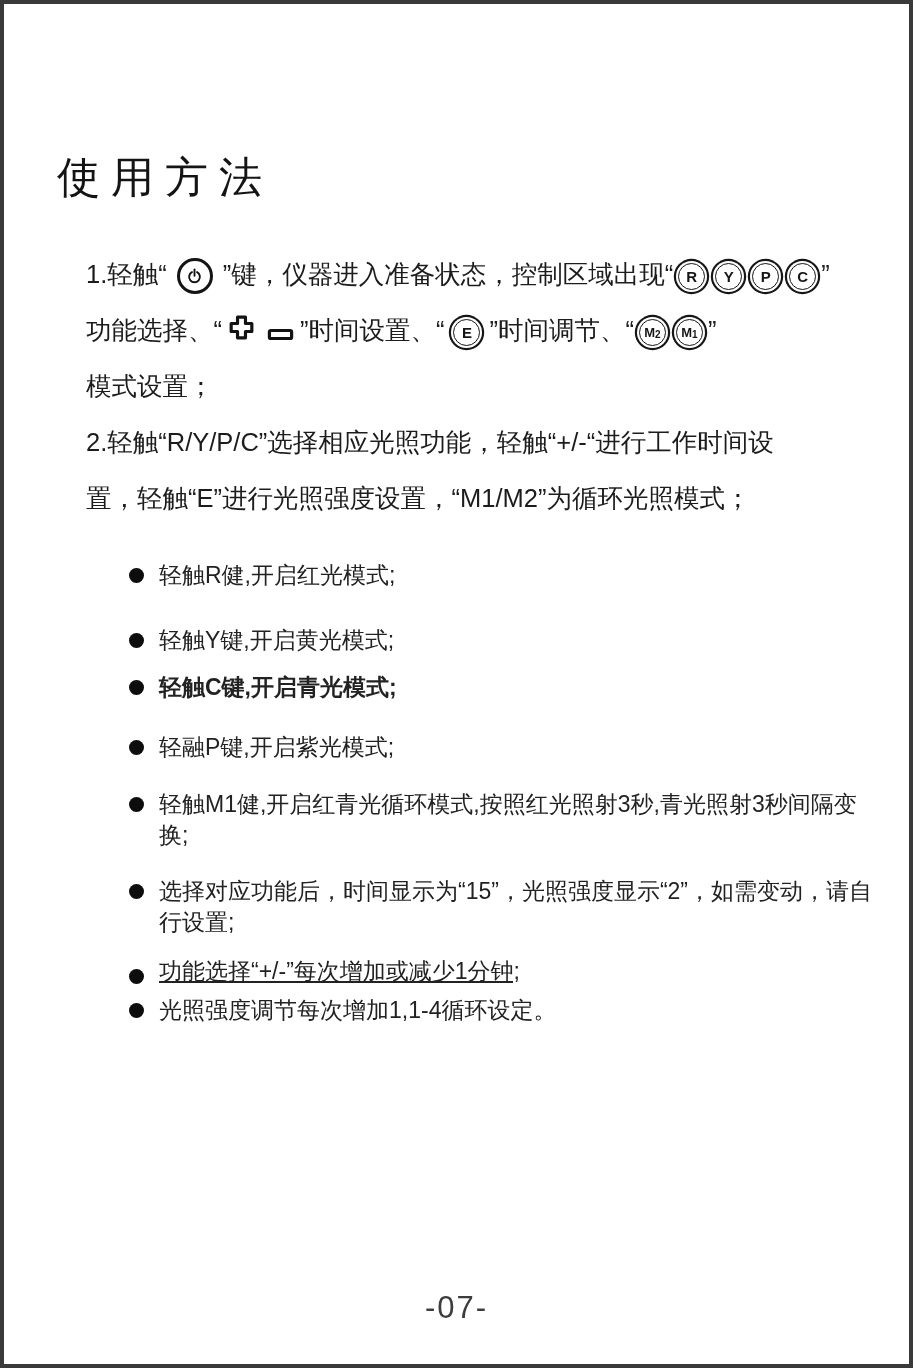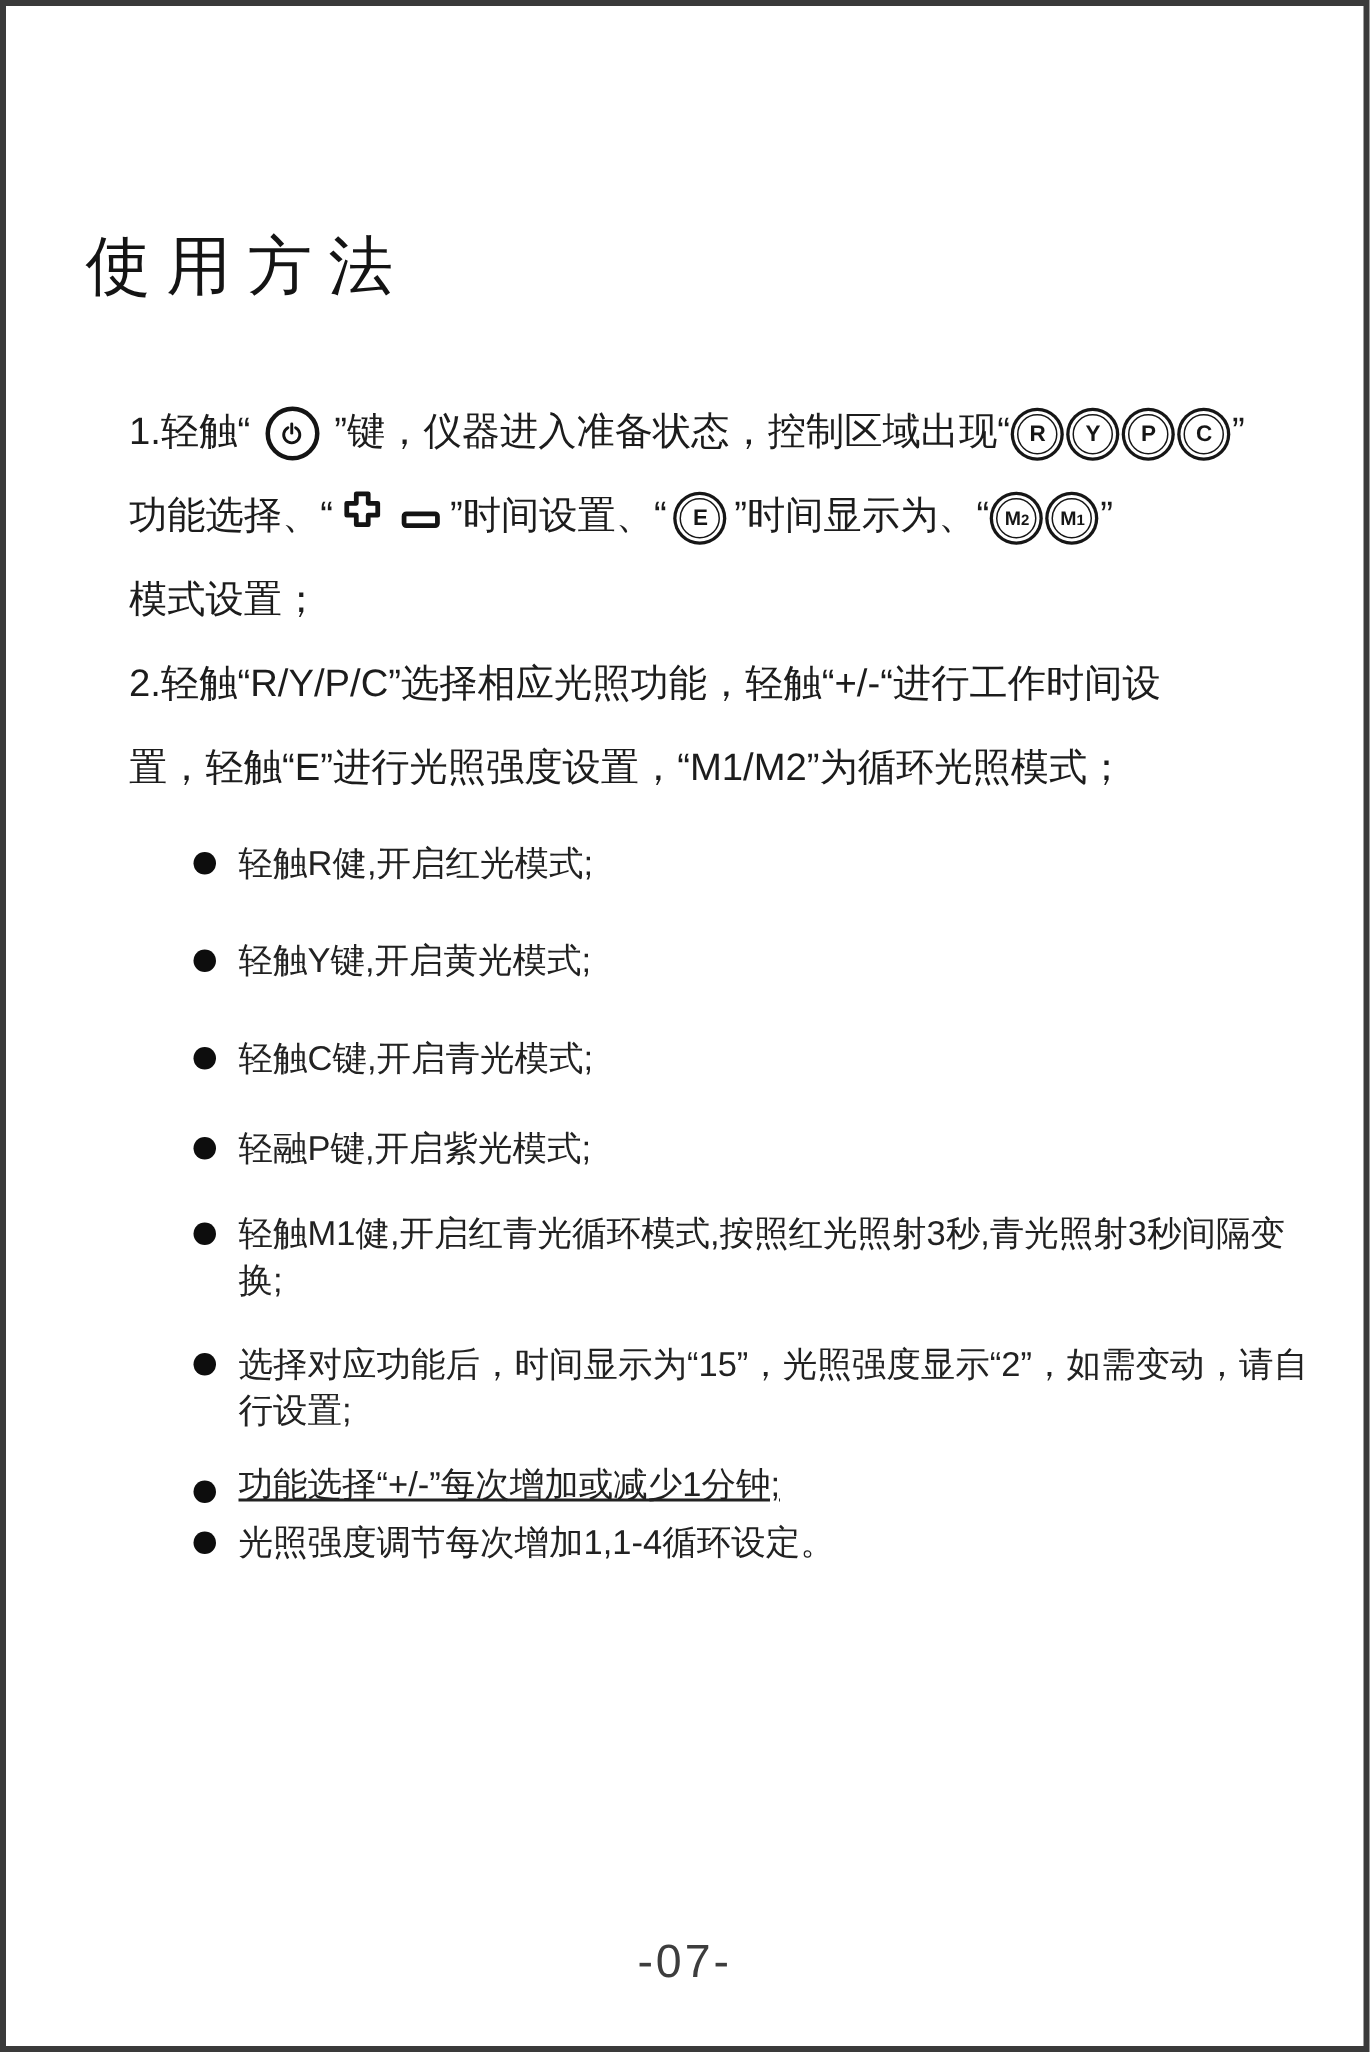--- a/index.html
+++ b/index.html
@@ -8,21 +8,21 @@
     font-family:"Liberation Sans","DejaVu Sans",sans-serif;
     color:#1f1f1f;overflow:hidden;
   }
   .frame{position:absolute;inset:0;border:4px solid #3a3a3a;pointer-events:none;}
 
   .title{
     position:absolute;left:57px;top:120px;
     font-size:43px;letter-spacing:11px;font-weight:500;color:#141414;
   }
 
-  .steps{position:absolute;left:86px;top:260px;width:810px;}
+  .steps{position:absolute;left:86px;top:246px;width:810px;}
   .pline{white-space:nowrap;line-height:56px;height:56px;font-size:25.5px;font-weight:500;color:#1c1c1c;}
 
   
   .cicon{
     display:inline-flex;align-items:center;justify-content:center;
     width:25px;height:25px;border-radius:50%;
     border:1.5px solid #161616;
     box-shadow:0 0 0 2px #ffffff,0 0 0 4.2px #161616;
     margin:0 9px;vertical-align:middle;
     font-weight:700;font-size:15px;color:#161616;line-height:1;
@@ -42,21 +42,21 @@
 
   .shape-icon{display:inline-block;vertical-align:middle;margin:0 6px;}
 
   
   .bullets{position:absolute;left:129px;top:560px;width:744px;list-style:none;margin:0;padding:0;}
   .bullets li{display:flex;gap:15px;font-size:23px;line-height:31px;color:#222;}
   .bullets li .dot{
     flex:0 0 auto;width:15px;height:15px;border-radius:50%;background:#0d0d0d;margin-top:8px;
   }
   .bullets li:nth-child(2){margin-top:34px;}
-  .bullets li:nth-child(3){margin-top:34px;}
+  .bullets li:nth-child(3){margin-top:16px;font-weight:bold;}
   .bullets li:nth-child(4){margin-top:29px;}
   .bullets li:nth-child(5){margin-top:26px;}
   .bullets li:nth-child(6){margin-top:25px;}
   .bullets li:nth-child(7){margin-top:19px;line-height:28px;text-decoration:underline;}
   .bullets li:nth-child(7) .dot{margin-top:12px;}
   .bullets li:nth-child(8){margin-top:10px;}
   .bullets li:nth-child(9){margin-top:19px;}
 
   .page-num{
     position:absolute;left:0;right:0;top:1290px;text-align:center;
@@ -89,21 +89,21 @@
       </span><span>”</span>
   </div>
 
   <div class="pline">
     <span>功能选择、“</span><span class="shape-icon"><svg width="27" height="27" viewBox="0 0 34 34">
           <path d="M12 4 h10 v8 h8 v10 h-8 v8 h-10 v-8 h-8 v-10 h8 z" fill="#ffffff" stroke="#131313" stroke-width="4" stroke-linejoin="round"></path>
         </svg></span><span class="shape-icon"><svg width="27" height="13" viewBox="0 0 34 16">
           <rect x="3" y="3" width="28" height="10" rx="2" fill="#ffffff" stroke="#131313" stroke-width="4"></rect>
         </svg></span><span>”时间设置、“</span><span class="cicon">
         <span>E</span>
-      </span><span>”时间显示为、“</span><span class="cicon tight">
+      </span><span>”时间调节、“</span><span class="cicon tight">
         <span class="mletter">M</span>
         <sub>2</sub>
       </span><span class="cicon tight">
         <span class="mletter">M</span>
         <sub>1</sub>
       </span><span>”</span>
   </div>
 
   <div class="pline">
     <span>模式设置；</span>

